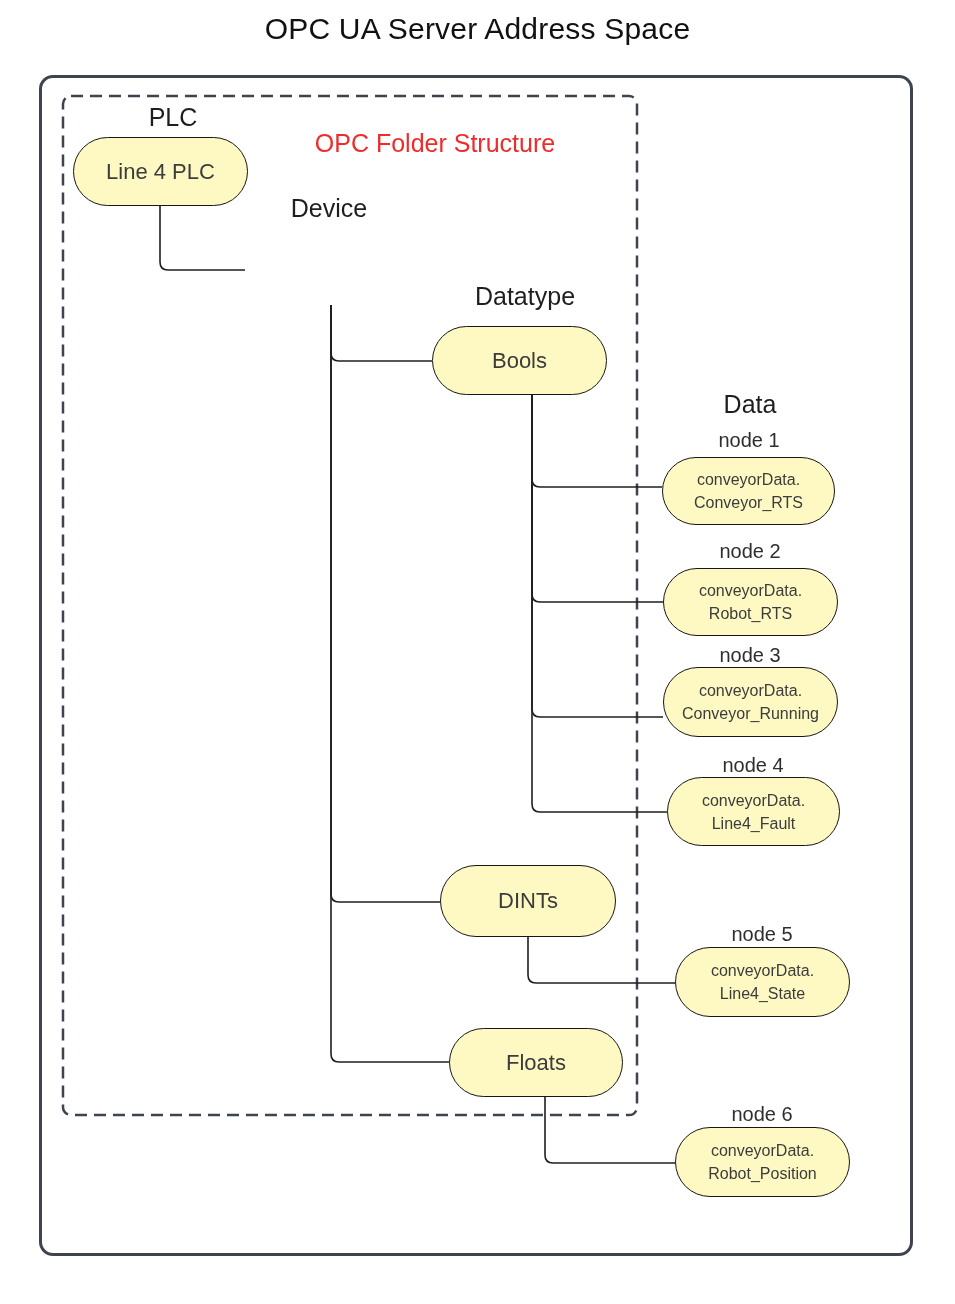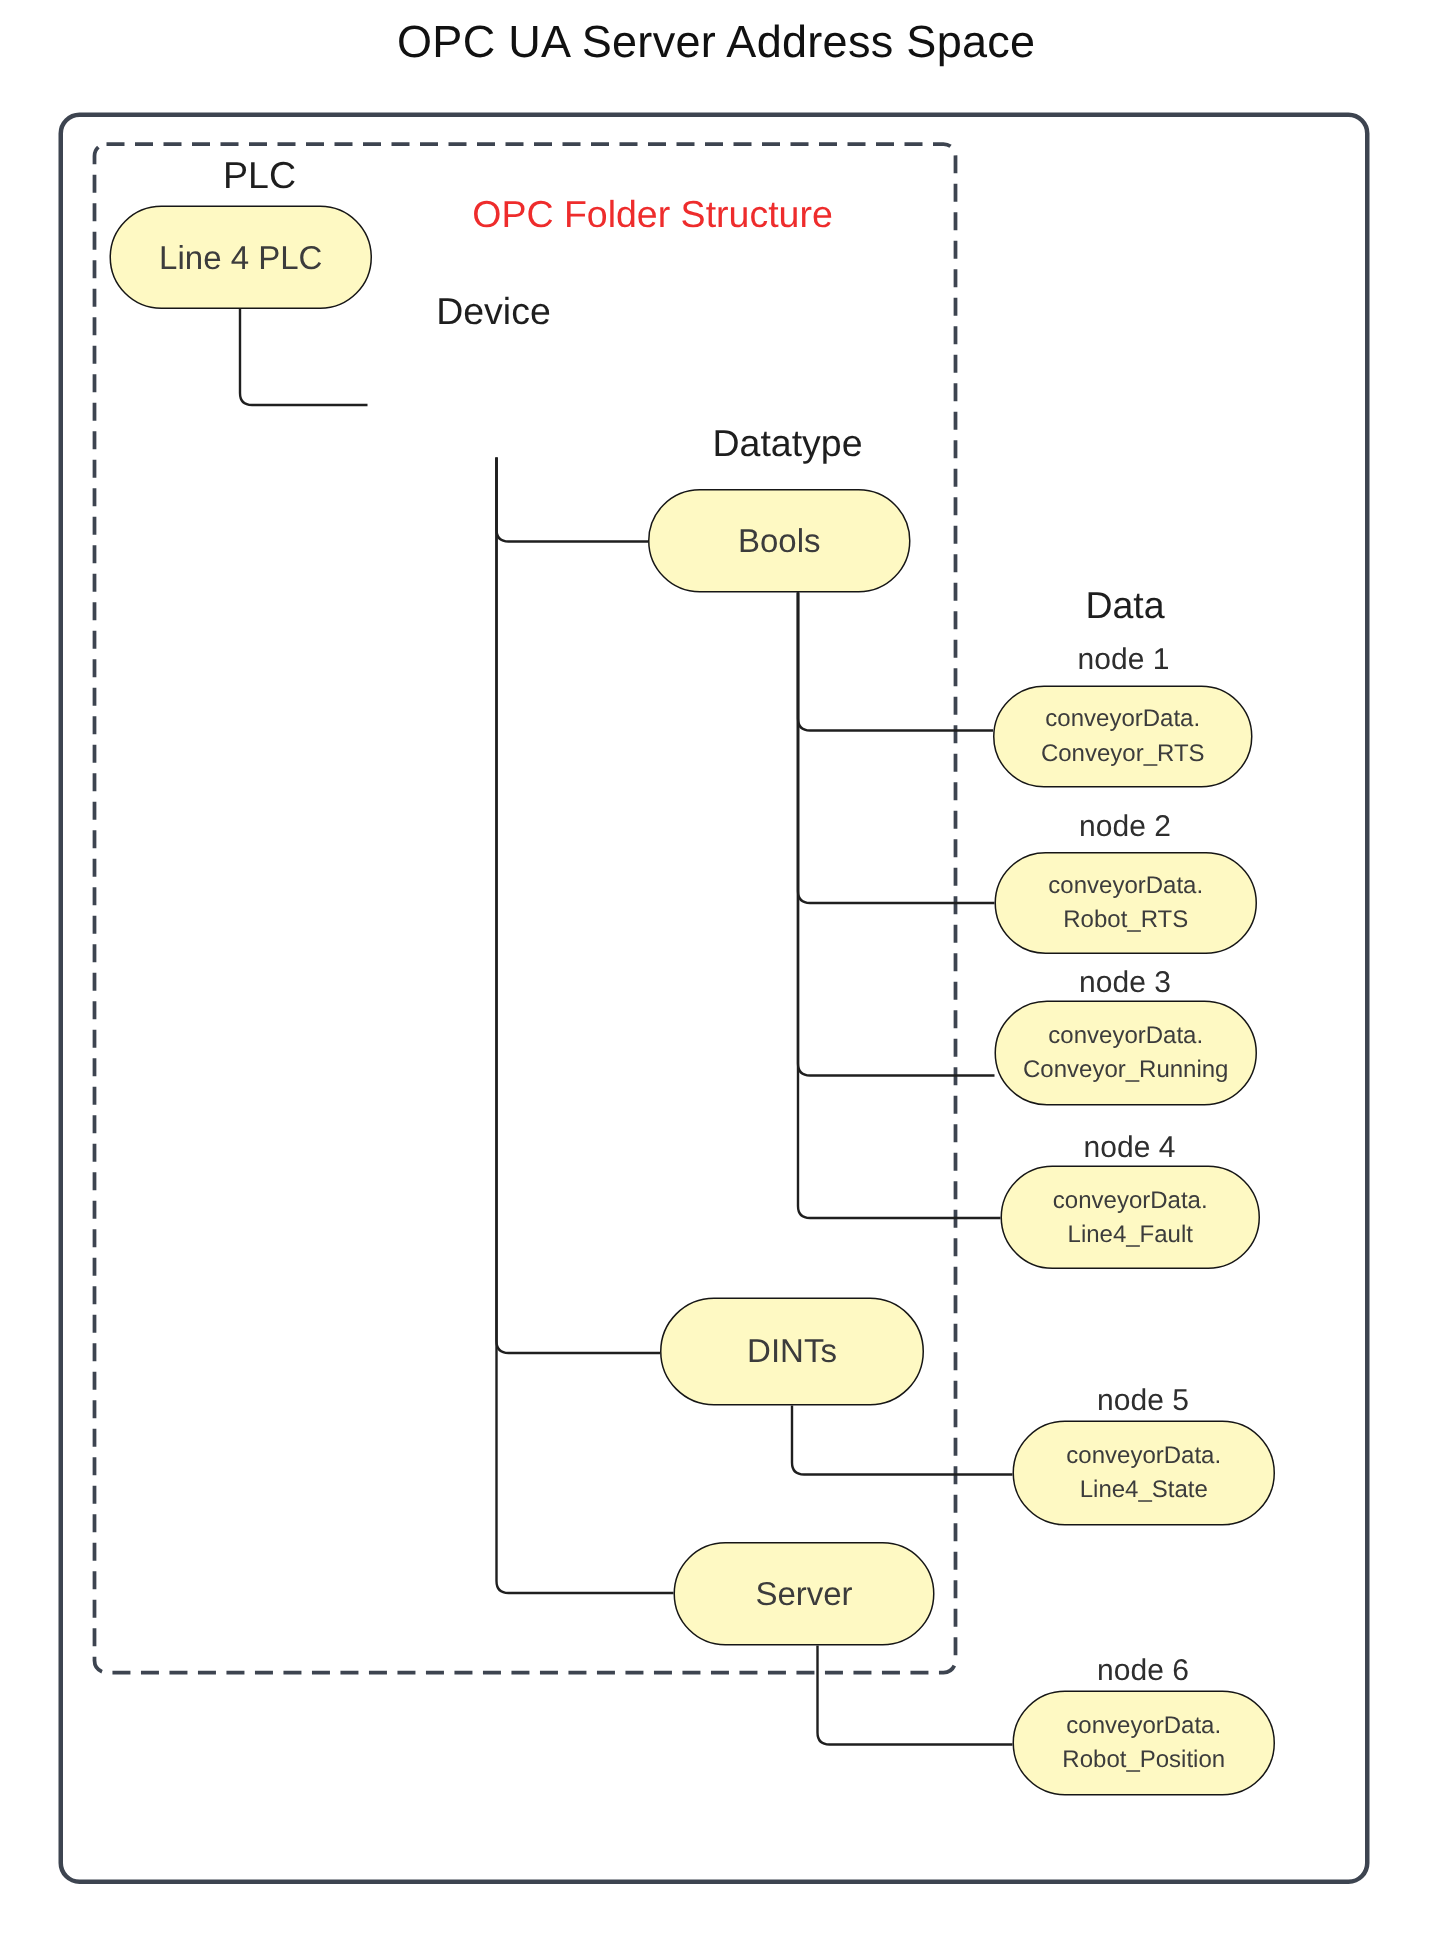--- a/index.html
+++ b/index.html
@@ -131,21 +131,21 @@
   <div class="folder-node" id="node-line4plc">
     <span>Line 4 PLC</span>
   </div>
   <div class="folder-node" id="node-bools">
     <span>Bools</span>
   </div>
   <div class="folder-node" id="node-dints">
     <span>DINTs</span>
   </div>
   <div class="folder-node" id="node-floats">
-    <span>Server</span>
+    <span>Floats</span>
   </div>
 
   <div class="caption" id="cap-1">node 1</div>
   <div class="caption" id="cap-2">node 2</div>
   <div class="caption" id="cap-3">node 3</div>
   <div class="caption" id="cap-4">node 4</div>
   <div class="caption" id="cap-5">node 5</div>
   <div class="caption" id="cap-6">node 6</div>
 
   <div class="data-node" id="dn-1">

